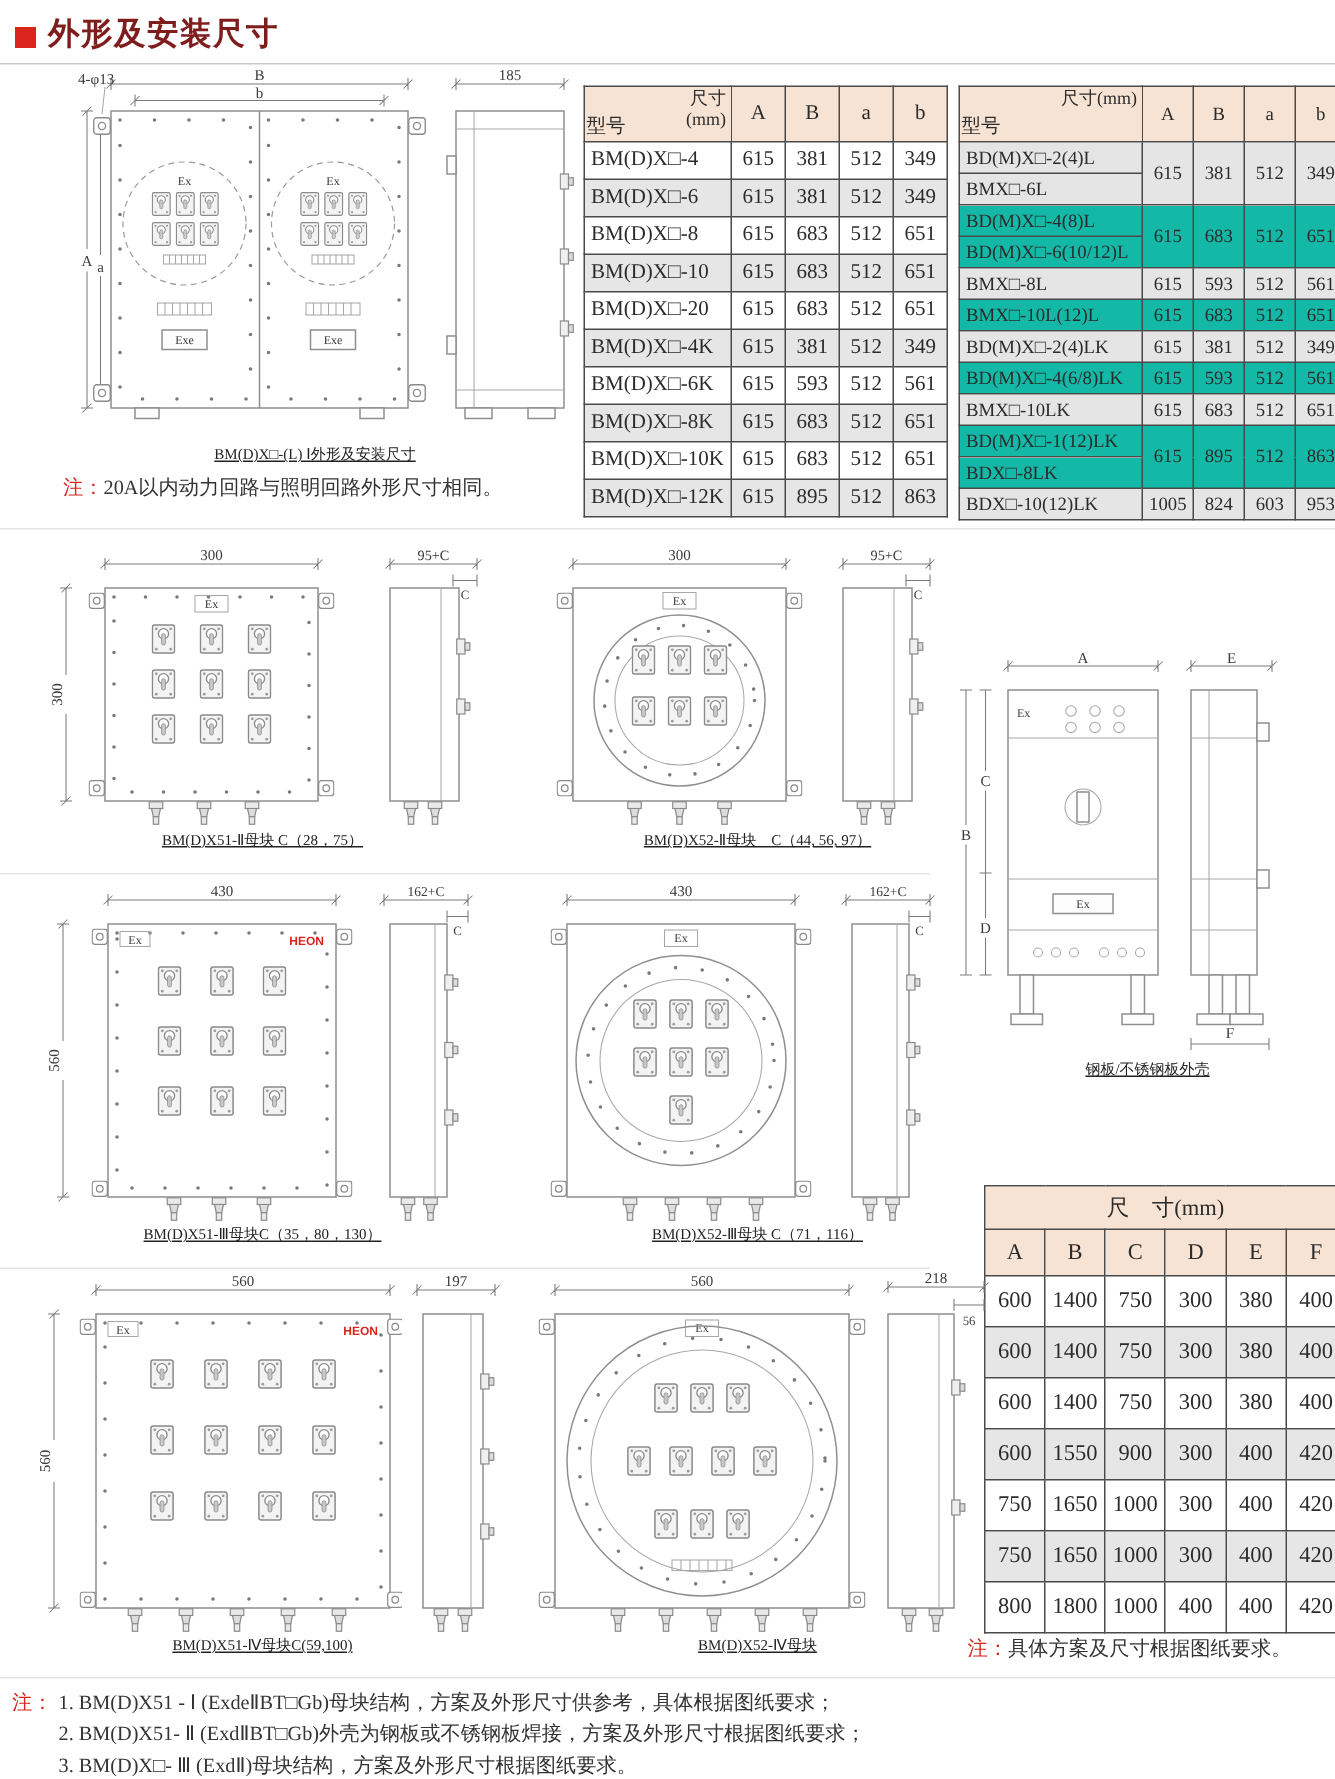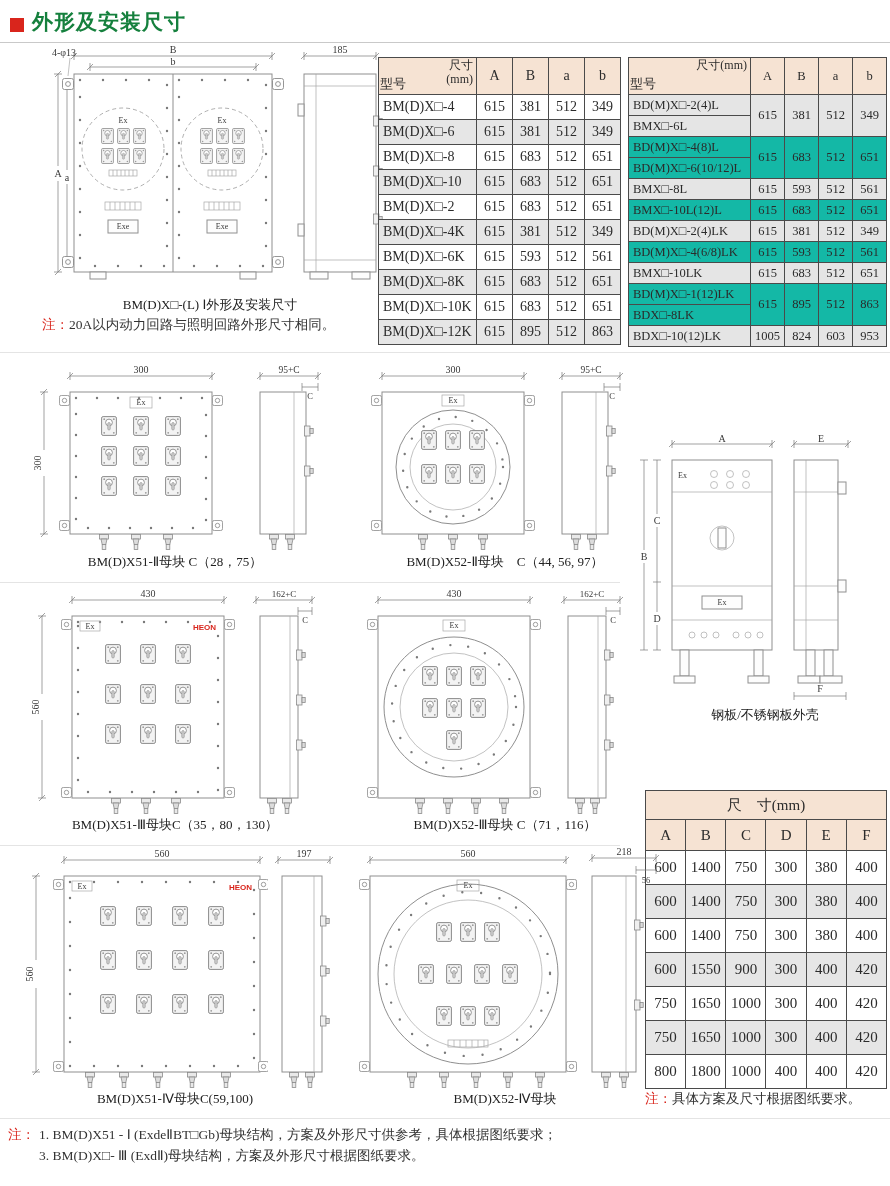--- a/index.html
+++ b/index.html
@@ -2,23 +2,23 @@
 <html><head>
 <meta charset="utf-8">
 <style>
   html,body{margin:0;padding:0;background:#fff;}
   .page{position:relative;width:890px;height:1186px;margin:0 auto;background:#fff;
         font-family:"Liberation Serif",serif;color:#2b2b2b;overflow:hidden;}
   .abs{position:absolute;}
   
   .titlebar{left:0;top:8px;width:890px;height:34px;border-bottom:1px solid #c9c9c9;}
   .titlebar .sq{display:inline-block;width:14px;height:14px;background:#d9251c;margin:0 8px 0 10px;vertical-align:-1px;}
-  .titlebar .tt{font-family:"Liberation Sans",sans-serif;font-weight:bold;font-size:21px;color:#15803d;letter-spacing:1px;vertical-align:2px;}
+  .titlebar .tt{font-family:"Liberation Sans",sans-serif;font-weight:bold;font-size:21px;color:#7f1d1d;letter-spacing:1px;vertical-align:2px;}
   
-  table.t{border-collapse:collapse;table-layout:fixed;}
+  table.t{border-collapse:collapse;table-layout:fixed;margin-left:11px;}
   table.t th,table.t td{border:1px solid #4a4a4a;text-align:center;padding:0;overflow:hidden;white-space:nowrap;}
   table.t thead th{background:#f6e3d3;font-weight:normal;}
   .t1{width:242px;}  .t1 th,.t1 td{font-size:14px;}
   .t1 thead th{height:36px;}
   .t1 tbody td{height:24px;}
   .t1 col.cmod{width:98px;} .t1 col.cnum{width:36px;}
   .t1 tbody tr:nth-child(even){background:#e6e6e6;}
   .t2{width:258px;}  .t2 th,.t2 td{font-size:12.5px;}
   .t2 thead th{height:36px;}
   .t2 tbody td{height:20px;}
@@ -29,21 +29,21 @@
     background-image:linear-gradient(to bottom right,transparent 49.2%,#4a4a4a 49.2%,#4a4a4a 50.8%,transparent 50.8%);
     background-color:#f6e3d3;}
   .diag .dtr{position:absolute;top:1px;right:3px;text-align:right;font-size:12px;line-height:1.15;}
   .diag .dbl{position:absolute;bottom:1px;left:1px;font-size:13px;}
   .t3{width:242px;} .t3 th,.t3 td{font-size:15px;}
   .t3 .trow1 th{height:28px;font-size:15px;}
   .t3 .trow2 th{height:30px;}
   .t3 tbody td{height:33px;}
   .t3 tbody tr:nth-child(even){background:#e6e6e6;}
   
-  .cap{font-size:13px;text-align:center;color:#222;}
+  .cap{font-size:10px;text-align:center;color:#222;text-decoration:underline;}
   .note{font-size:13.5px;color:#333;}
   .red{color:#d9251c;}
   .footnotes{display:flex;font-size:13.5px;line-height:21px;color:#333;}
   .footnotes .fl{margin-left:4px;}
   .divider{left:0;width:890px;border-top:1px solid #e4e4e4;}
   
   svg.drawing{position:absolute;}
   svg .ln{stroke:#8f8f8f;stroke-width:1;fill:none;}
   svg .lnf{stroke:#8f8f8f;stroke-width:1;fill:#fdfdfd;}
   svg .thin{stroke:#a8a8a8;stroke-width:.7;fill:none;}
@@ -207,21 +207,21 @@
           <td>651</td>
         </tr>
           <tr>
           <td class="mod">BM(D)X□-10</td>
           <td>615</td>
           <td>683</td>
           <td>512</td>
           <td>651</td>
         </tr>
           <tr>
-          <td class="mod">BM(D)X□-2</td>
+          <td class="mod">BM(D)X□-20</td>
           <td>615</td>
           <td>683</td>
           <td>512</td>
           <td>651</td>
         </tr>
           <tr>
           <td class="mod">BM(D)X□-4K</td>
           <td>615</td>
           <td>381</td>
           <td>512</td>
@@ -747,17 +747,18 @@
 
   <div class="abs cap" style="left:20px;top:1090px;width:310px">BM(D)X51-Ⅳ母块C(59,100)</div>
   <div class="abs cap" style="left:355px;top:1090px;width:300px">BM(D)X52-Ⅳ母块</div>
 
   <div class="abs divider" style="top:1118px"></div>
 
   <div class="abs footnotes" style="left:8px;top:1124px;width:870px">
     <span class="red">注：</span>
     <div class="fl">
       <div>1. BM(D)X51 - Ⅰ (ExdeⅡBT□Gb)母块结构，方案及外形尺寸供参考，具体根据图纸要求；</div>
+      <div>2. BM(D)X51- Ⅱ (ExdⅡBT□Gb)外壳为钢板或不锈钢板焊接，方案及外形尺寸根据图纸要求；</div>
       <div>3. BM(D)X□- Ⅲ (ExdⅡ)母块结构，方案及外形尺寸根据图纸要求。</div>
     </div>
   </div>
 
 </div>
 
 </body></html>

